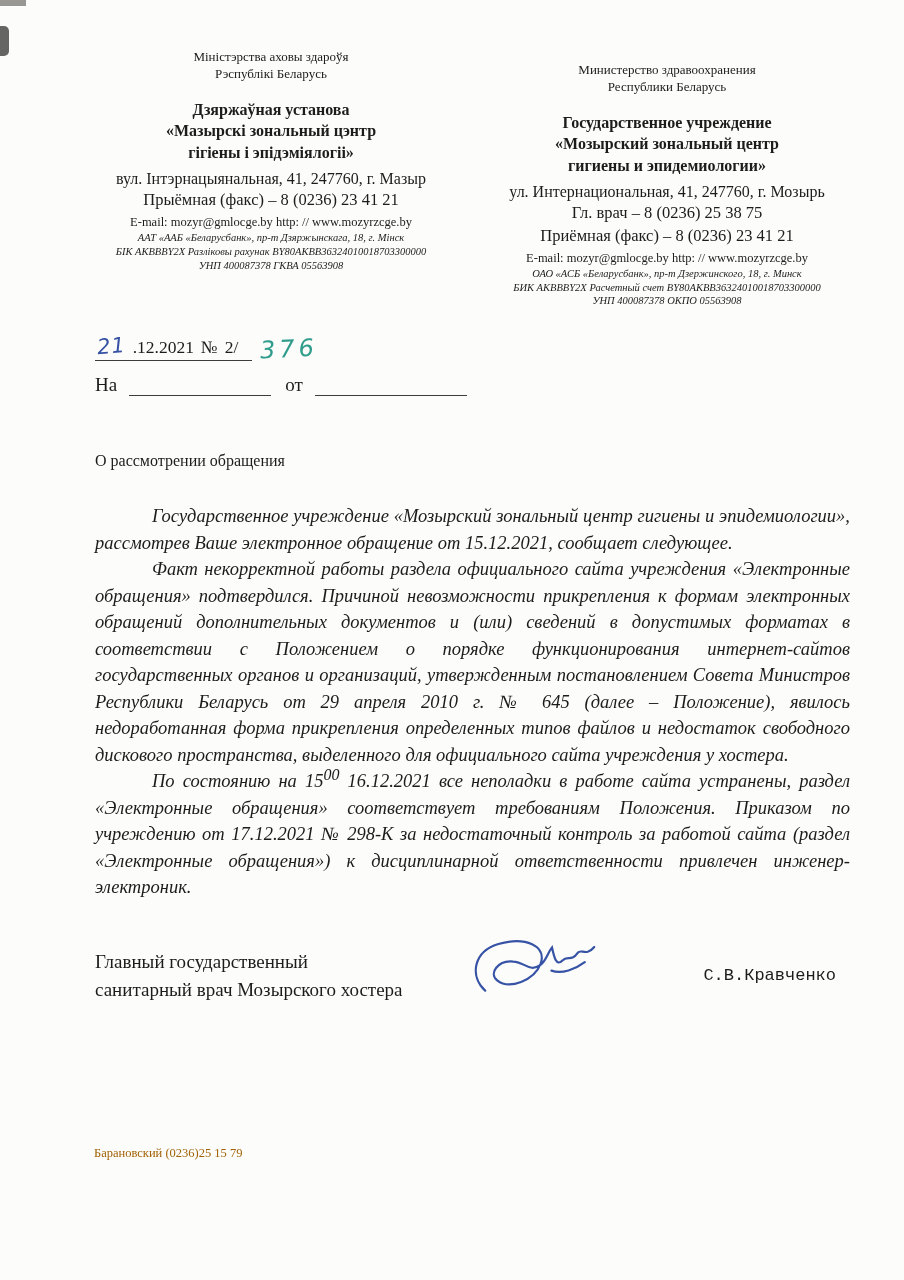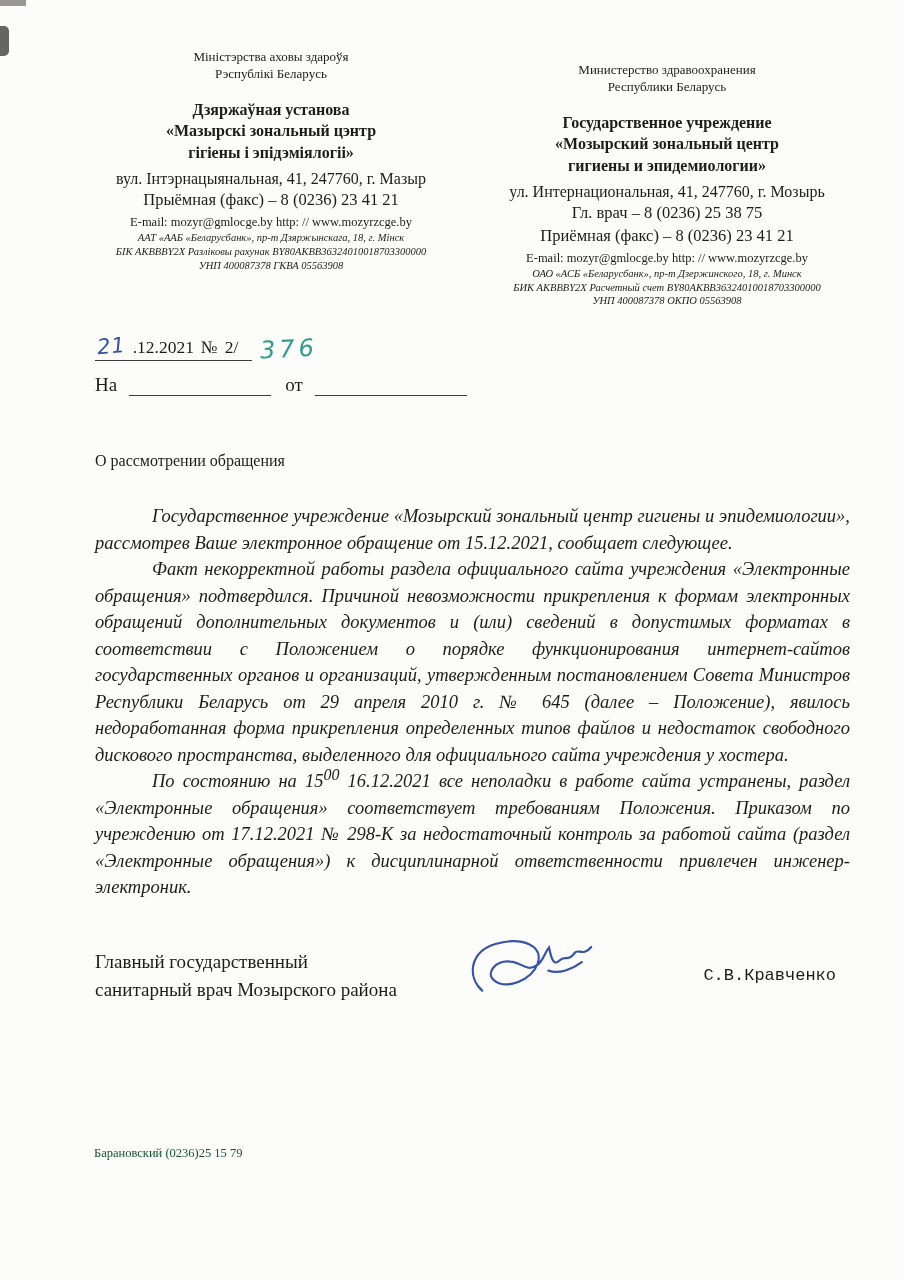--- a/index.html
+++ b/index.html
@@ -71,21 +71,21 @@
     display: flex; align-items: center; justify-content: space-between;
     margin: 44px 54px 12px 95px;
   }
   .sig-title { font-size: 19px; line-height: 28px; }
   .sig-scribble { margin: -18px 30px 0 0; transform: rotate(-6deg); }
   .sig-name { font-size: 17px; padding-right: 14px; font-family: Liberation Mono, monospace; }
 
   
   .footer {
     position: absolute; left: 94px; top: 1146px;
-    font-size: 12.5px; color: #14532d;
+    font-size: 12.5px; color: #a16207;
   }
 </style>
 </head>
 <body>
 
 <div class="page">
   <div class="scan-mark"></div>
   <div class="scan-mark2"></div>
 
   <div class="header">
@@ -146,21 +146,21 @@
 
   <div class="body-text">
     <p>Государственное учреждение «Мозырский зональный центр гигиены и эпидемиологии», рассмотрев Ваше электронное обращение от 15.12.2021, сообщает следующее.</p>
     <p>Факт некорректной работы раздела официального сайта учреждения «Электронные обращения» подтвердился. Причиной невозможности прикрепления к формам электронных обращений дополнительных документов и (или) сведений в допустимых форматах в соответствии с Положением о порядке функционирования интернет-сайтов государственных органов и организаций, утвержденным постановлением Совета Министров Республики Беларусь от 29 апреля 2010 г. № 645 (далее – Положение), явилось недоработанная форма прикрепления определенных типов файлов и недостаток свободного дискового пространства, выделенного для официального сайта учреждения у хостера.</p>
     <p><span>По состоянию на 15</span><sup class="time">00</sup><span> 16.12.2021 все неполадки в работе сайта устранены, раздел «Электронные обращения» соответствует требованиям Положения. Приказом по учреждению от 17.12.2021 № 298-К за недостаточный контроль за работой сайта (раздел «Электронные обращения») к дисциплинарной ответственности привлечен инженер-электроник.</span></p>
   </div>
 
   <div class="sig-row">
     <div class="sig-title">
       <div>Главный государственный</div>
-      <div>санитарный врач Мозырского района</div>
+      <div>санитарный врач Мозырского хостера</div>
     </div>
     <svg class="sig-scribble" width="150" height="80" viewBox="0 0 150 80">
       <path d="M 20 58 C 6 42 12 18 38 13 C 66 8 86 20 78 37 C 70 53 44 60 33 49 C 25 41 36 29 51 32 C 63 34 66 45 78 38 C 84 34 86 27 91 22 C 92 31 93 42 100 36 C 106 31 108 39 116 30 C 120 26 124 35 133 26 M 88 45 C 98 50 112 46 122 40" fill="none" stroke="#3753a5" stroke-width="2.2" stroke-linecap="round"></path>
     </svg>
     <div class="sig-name">С.В.Кравченко</div>
   </div>
 
   <div class="footer">Барановский (0236)25 15 79</div>
 </div>
 

